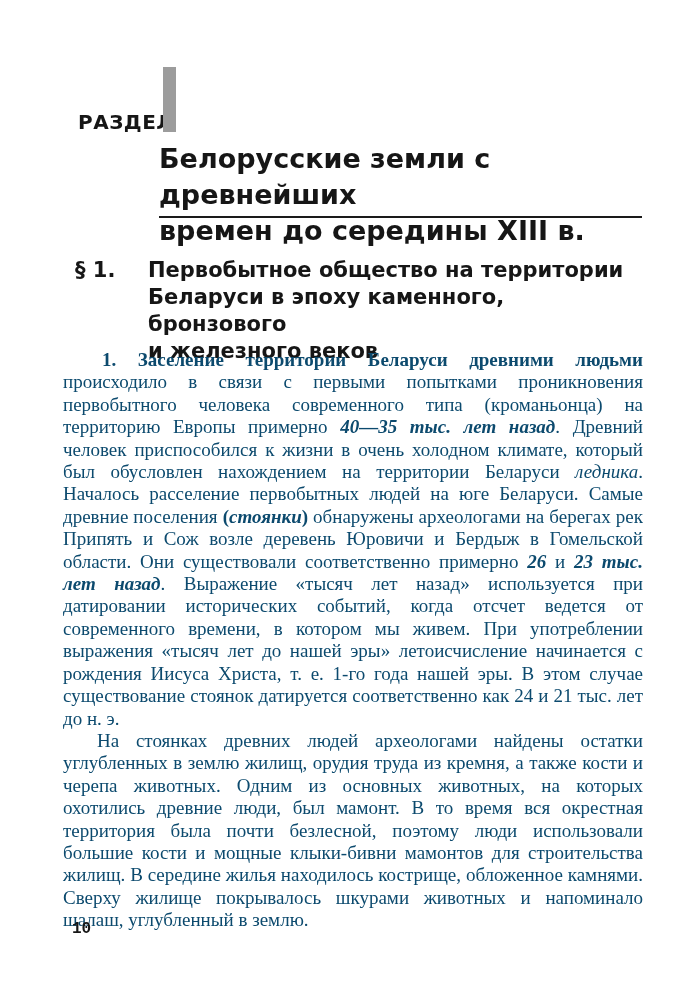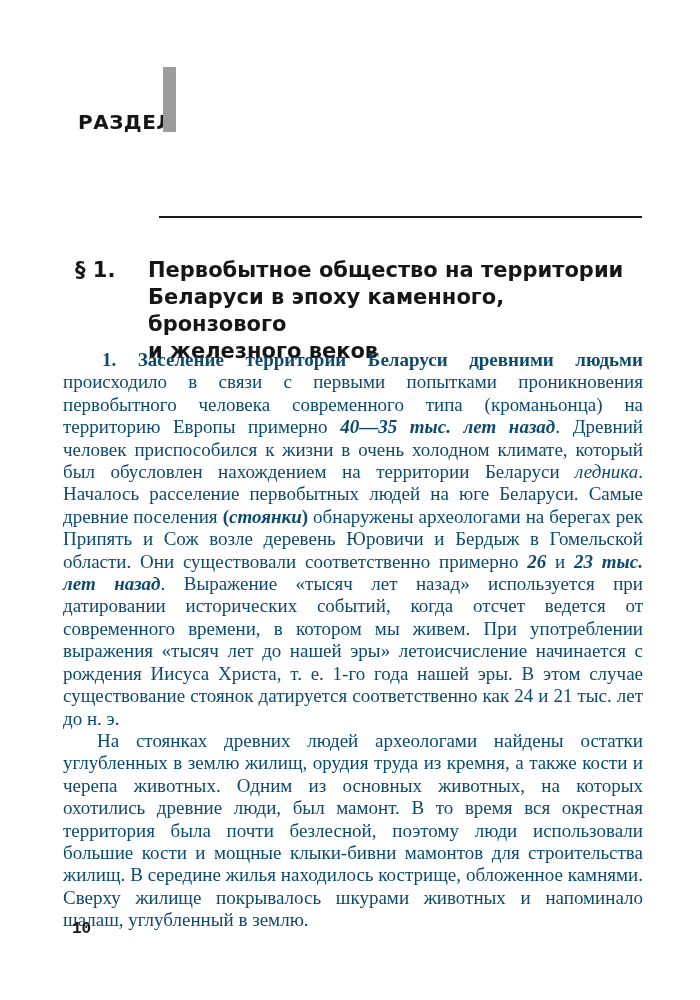--- a/index.html
+++ b/index.html
@@ -112,20 +112,22 @@
 </style>
 </head>
 <body>
 
 <div class="page">
 
   <div class="kicker">РАЗДЕЛ</div>
 
   <div class="number-bar" style="background: rgb(156, 156, 156);"></div>
 
+  <div class="section-title">Белорусские земли с древнейших
+времен до середины XIII в.</div>
 
   <div class="divider-rule"></div>
 
   <div class="para-heading">
     <div class="para-num">§ 1.</div>
     <div class="para-title">Первобытное общество на территории
 Беларуси в эпоху каменного, бронзового
 и железного веков</div>
   </div>
 

